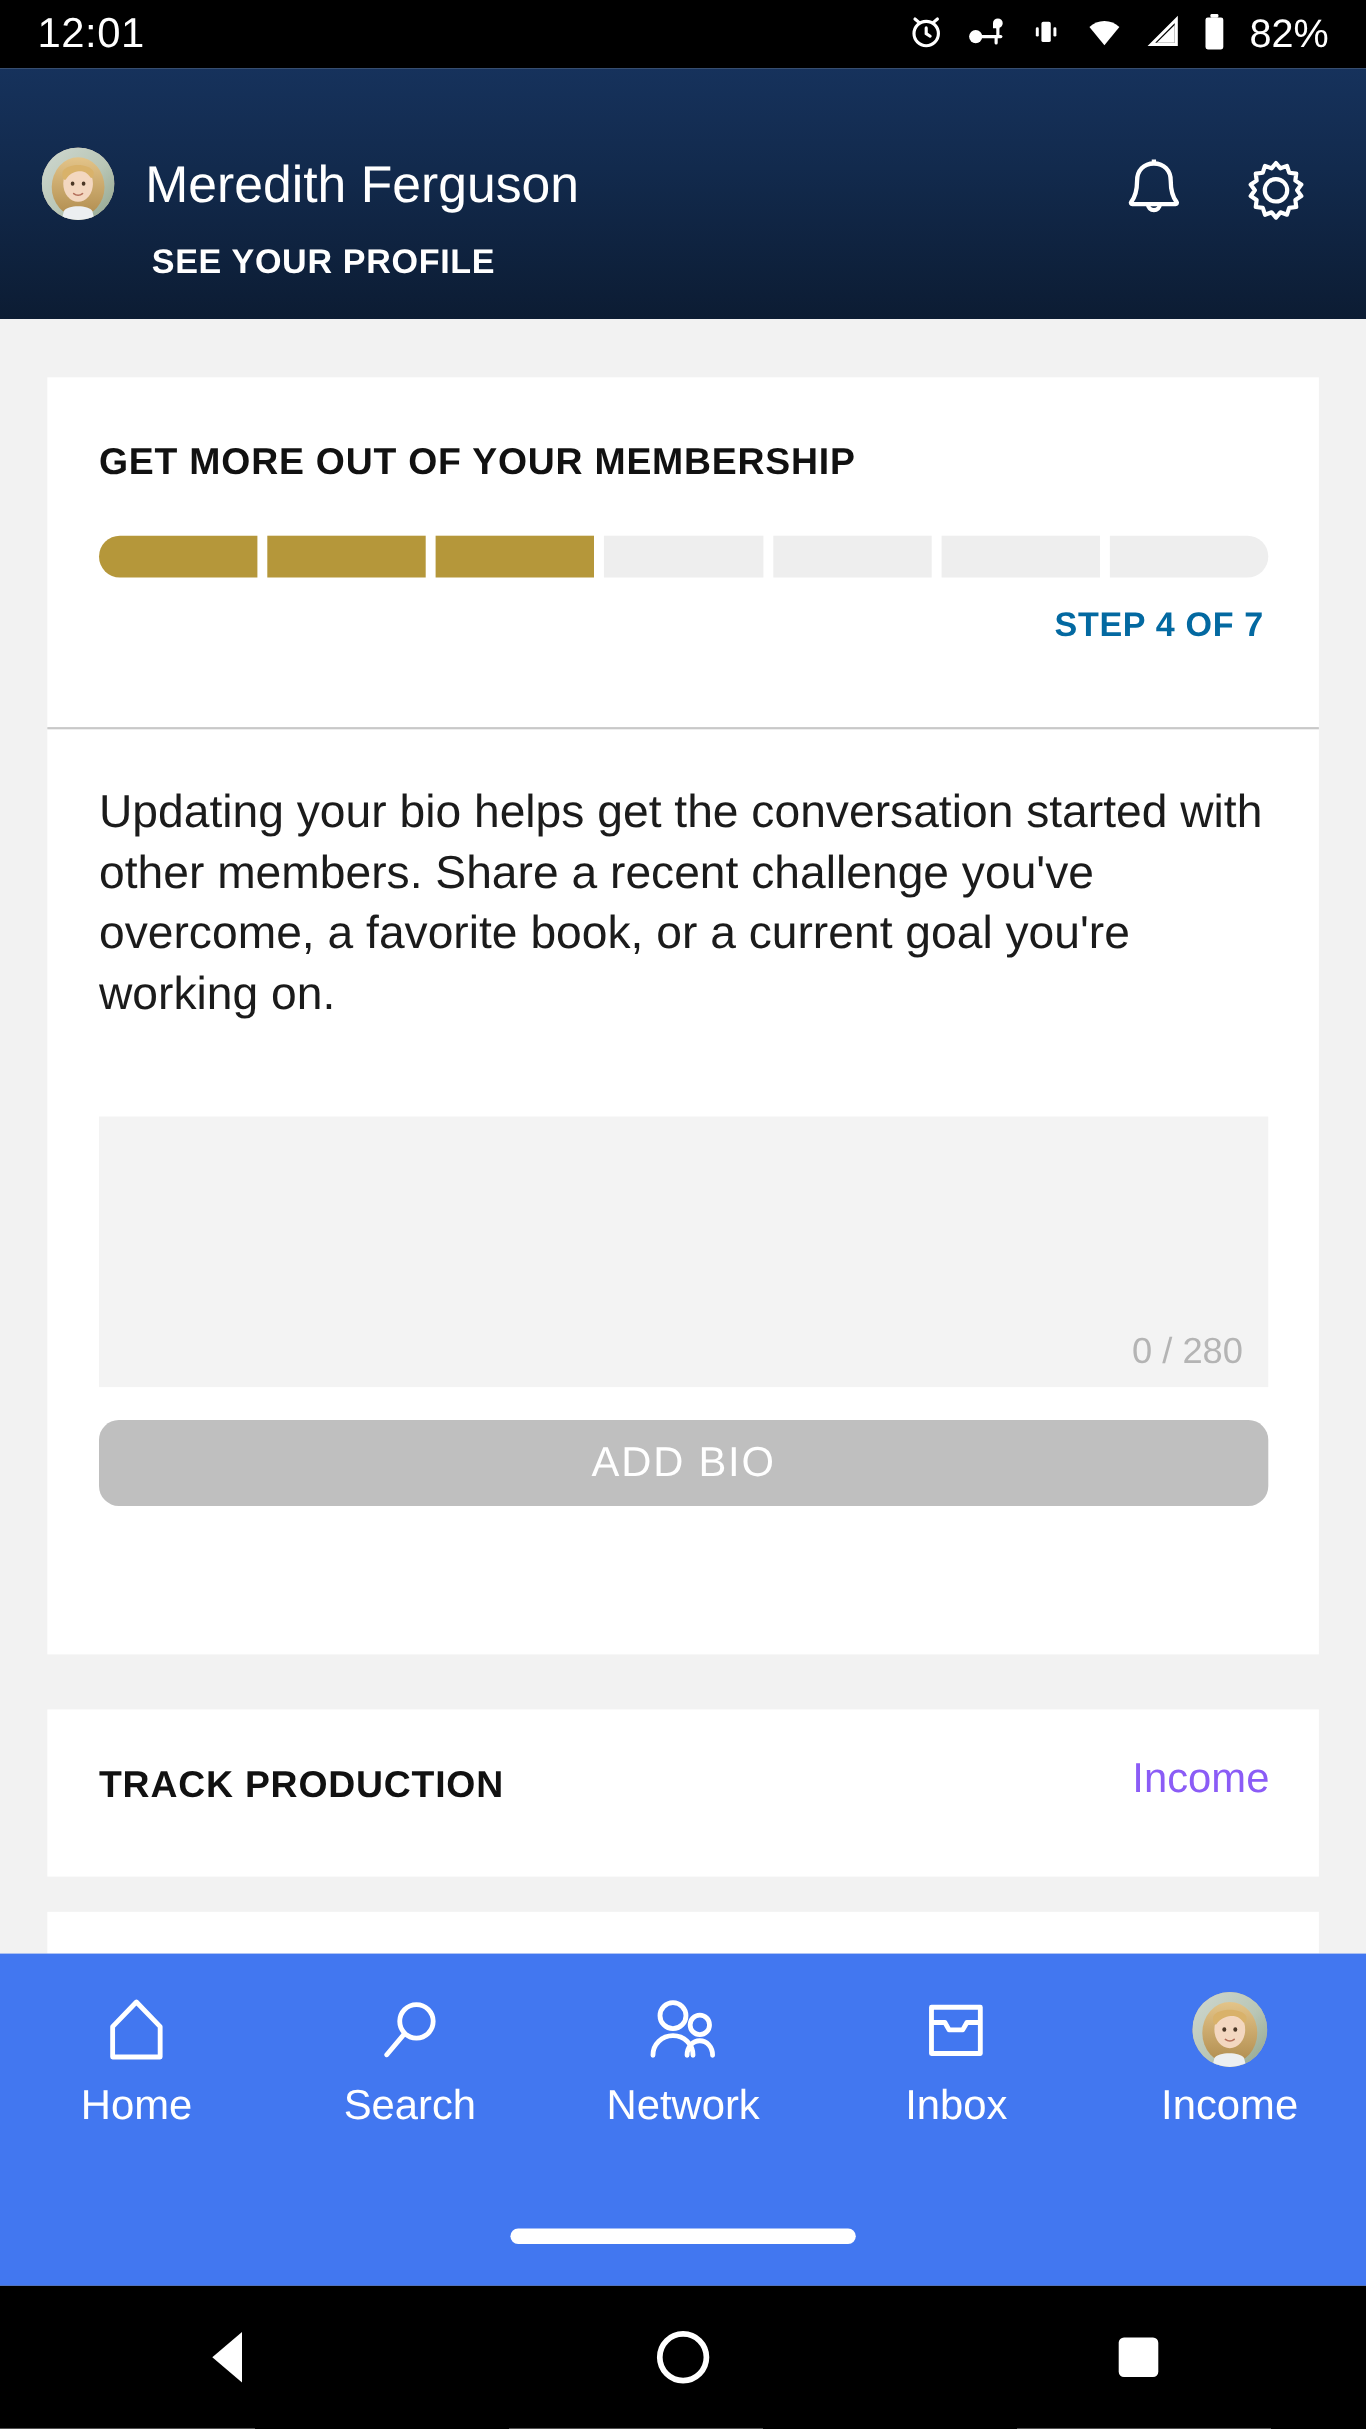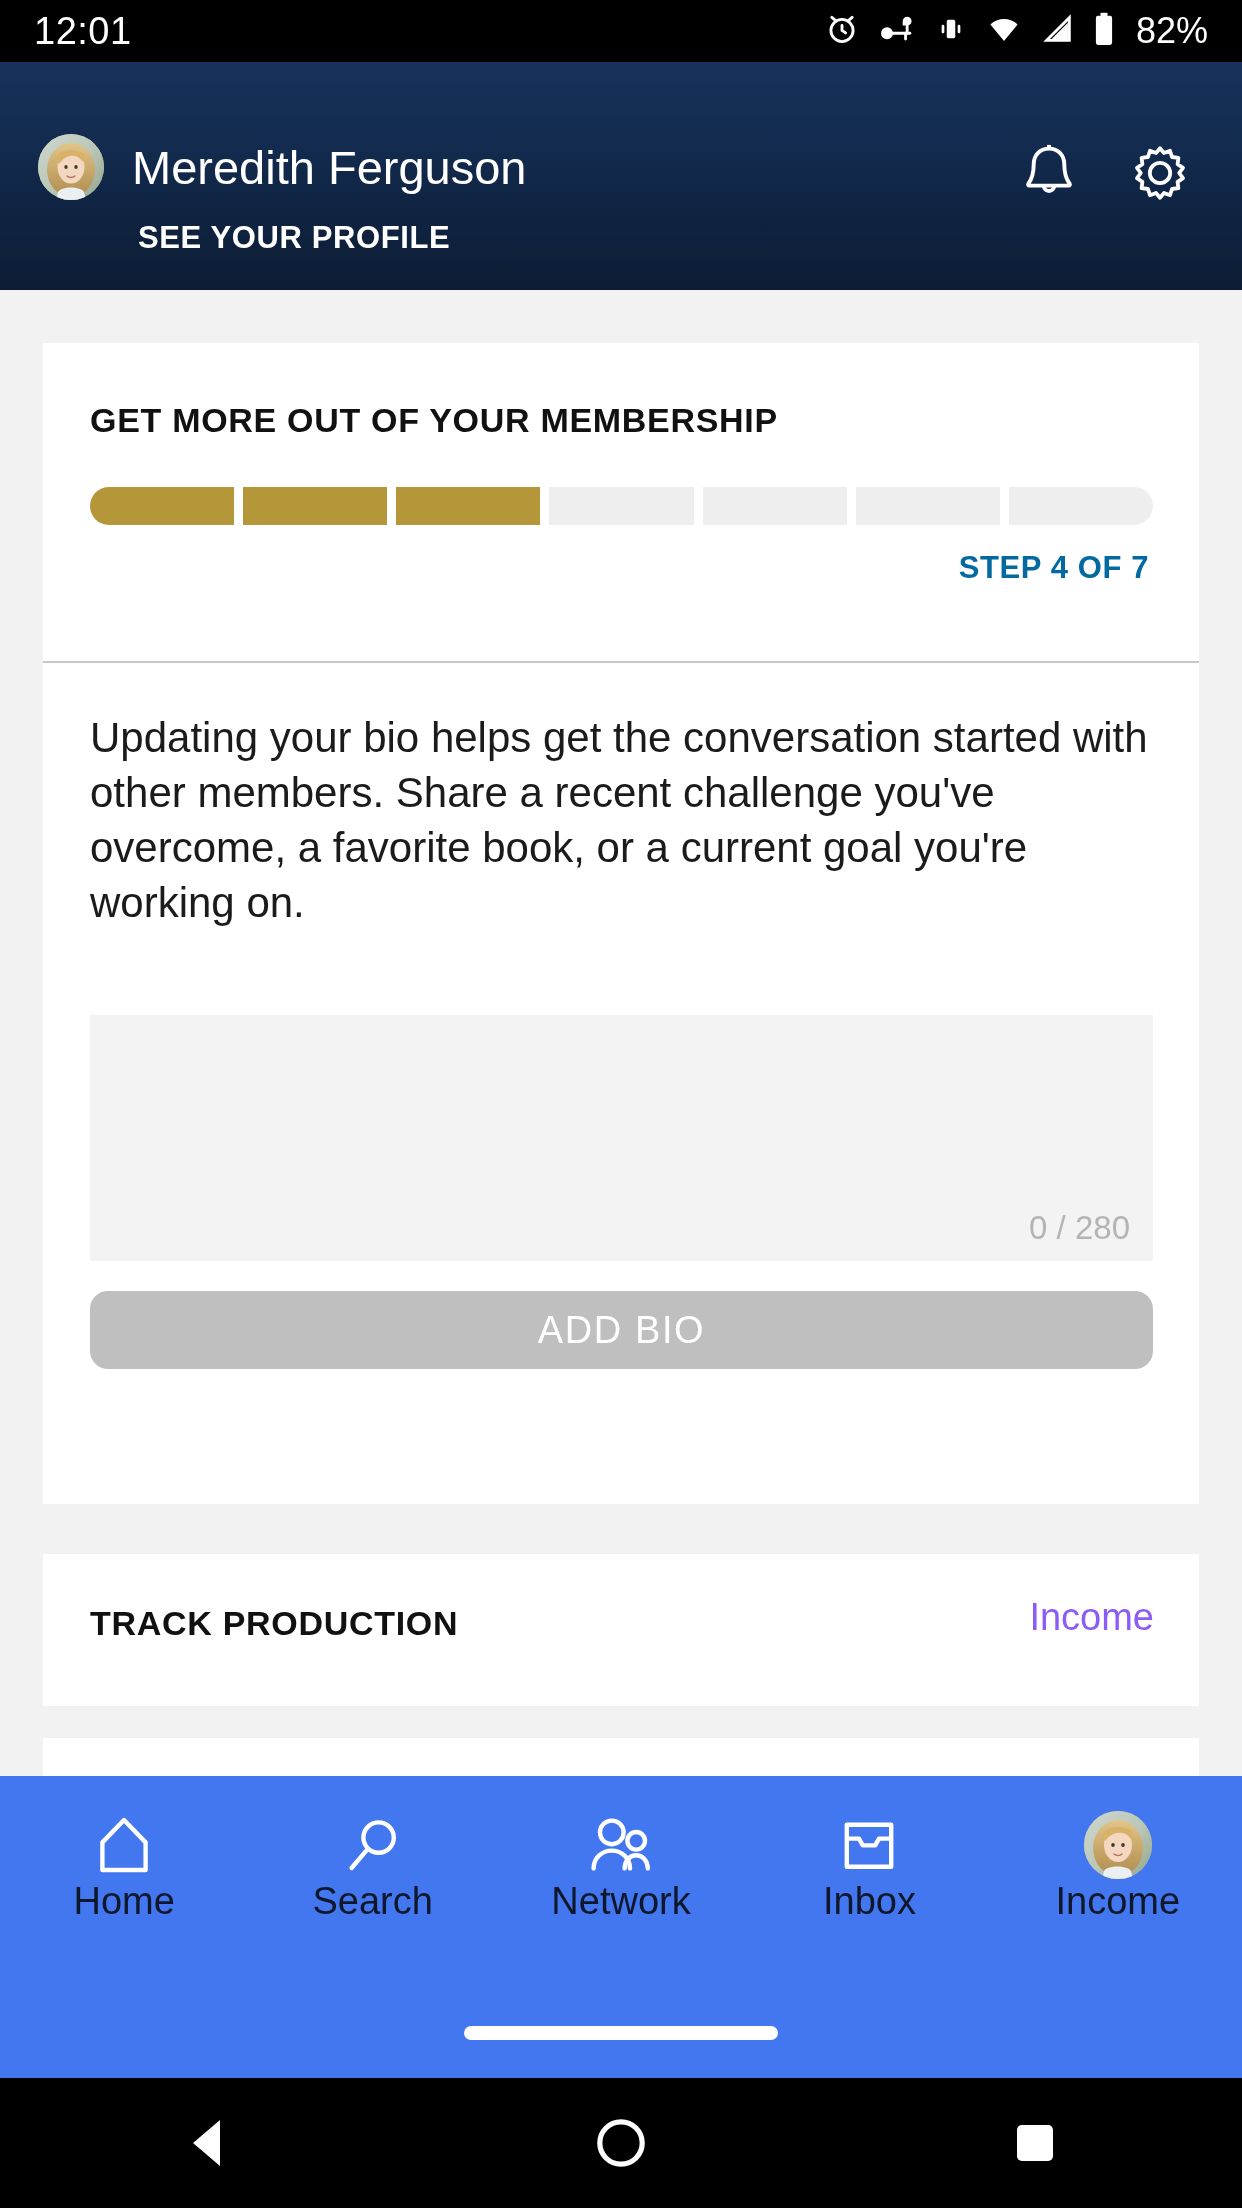--- a/index.html
+++ b/index.html
@@ -158,22 +158,22 @@
     width: 1242px;
     display: flex;
   }
   .navitem {
     flex: 1;
     display: flex; flex-direction: column; align-items: center;
     cursor: pointer;
   }
   .navicon { height: 70px; display: flex; align-items: center; justify-content: center; }
   .navlabel {
-    margin-top: 0;
-    font-size: 38px; color: #0f172a; font-weight: 400;
+    margin-top: 13px;
+    font-size: 38px; color: #ffffff; font-weight: 400;
   }
   .nav-avatar {
     width: 68px; height: 68px; border-radius: 50%; overflow: hidden;
     background: #c9b49c;
   }
   .nav-avatar svg { display:block; width:100%; height:100%; }
   .home-indicator {
     position: absolute; left: 50%; transform: translateX(-50%);
     bottom: 38px;
     width: 314px; height: 14px; background: #fff; border-radius: 7px;

